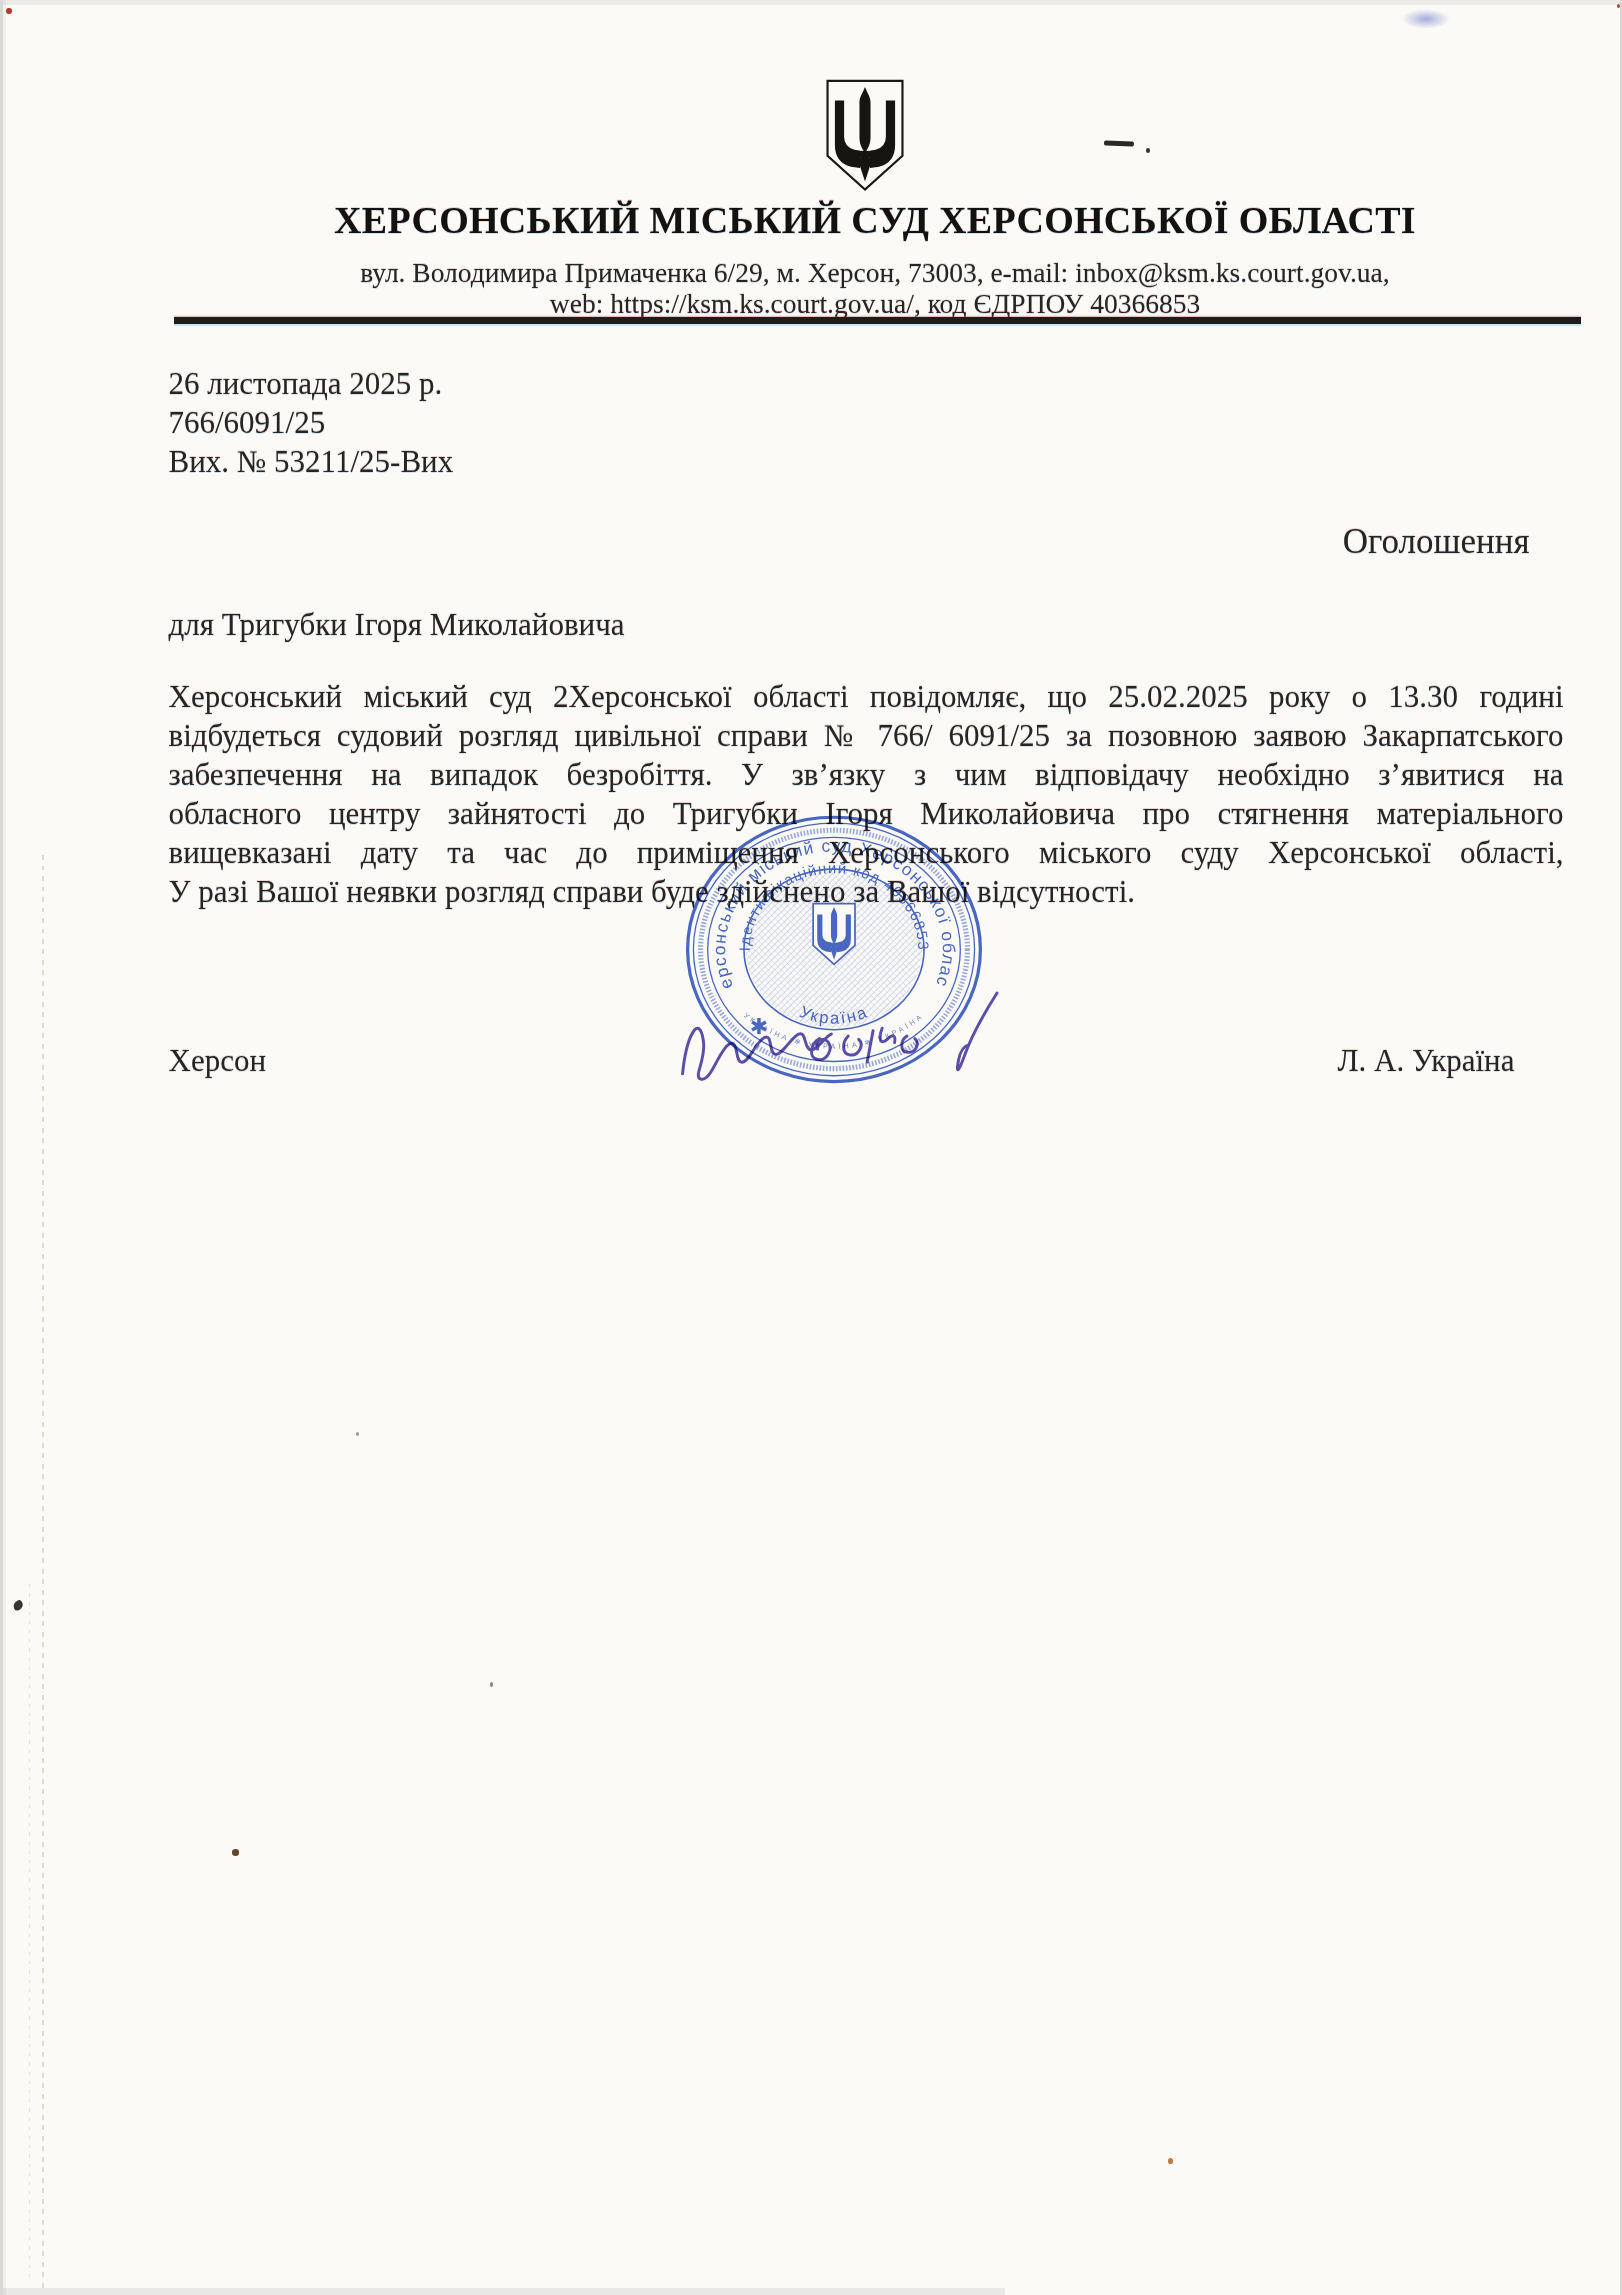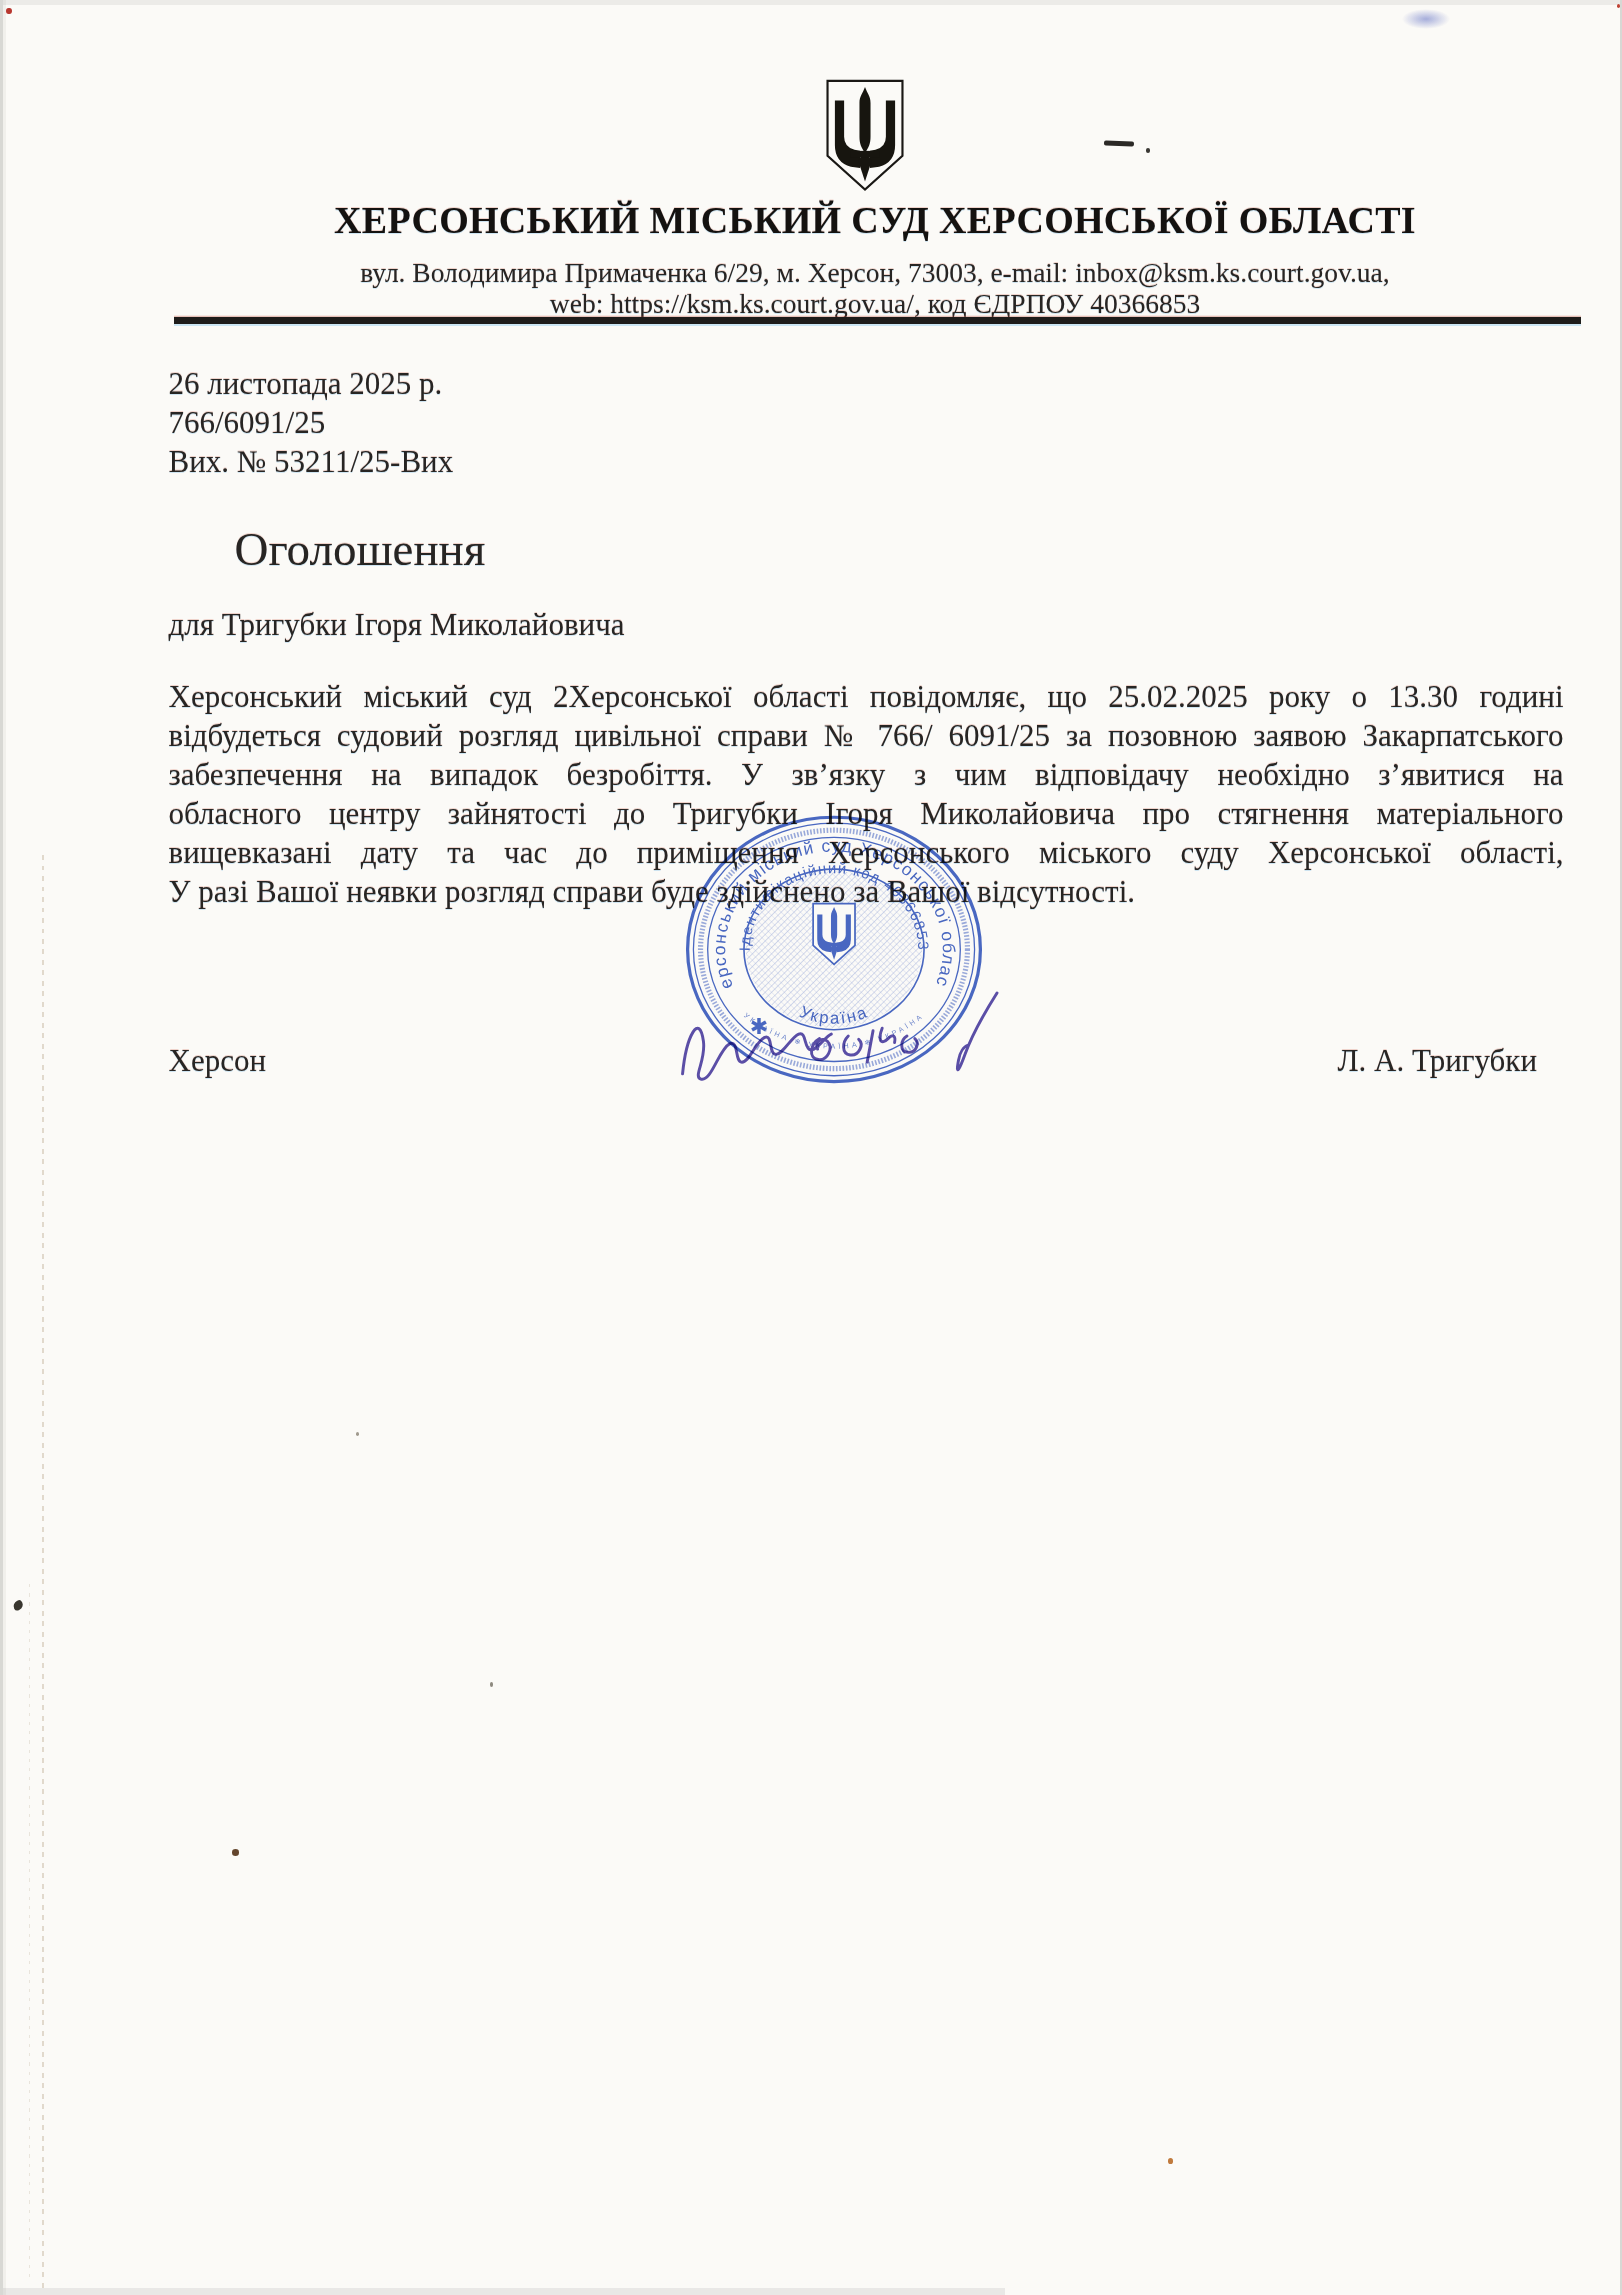--- a/index.html
+++ b/index.html
@@ -31,21 +31,21 @@
   }
   .addr{position:absolute;left:218px;width:1309px;text-align:center;font-size:27.5px;white-space:nowrap;}
   .addr1{top:257px;}
   .addr2{top:288px;}
   .rule{
     position:absolute;left:171px;top:317px;width:1407px;height:6.5px;background:var(--rule-color);
     box-shadow:0 -1.3px 0 rgba(185,60,40,.30), 0 2px 0 rgba(80,175,235,.28);
   }
 
   .meta-block{position:absolute;left:166px;top:364px;font-size:31px;line-height:39px;}
-  .doc-title{position:absolute;left:232px;top:522px;width:1309px;text-align:left;font-size:47px;}
+  .doc-title{position:absolute;left:218px;top:522px;width:1309px;text-align:right;font-size:35px;}
   .addressee{position:absolute;left:166px;top:607px;font-size:31px;}
 
   .body-block{position:absolute;left:166px;top:677px;width:1395px;font-size:31px;line-height:39px;}
   .body-line{height:39px;white-space:nowrap;}
   .body-line.just{text-align:justify;text-align-last:justify;white-space:normal;overflow:hidden;}
 
   .sig-role{position:absolute;left:166px;top:1043px;font-size:31px;}
   .sig-name{position:absolute;left:1335px;top:1043px;font-size:31px;white-space:nowrap;}
 
   .stamp{position:absolute;left:682px;top:814px;width:298px;height:276px;mix-blend-mode:multiply;opacity:.92;}
@@ -110,21 +110,21 @@
   <div class="body-block scan-text">
     <div class="body-line just">Херсонський міський суд 2Херсонської області повідомляє, що 25.02.2025 року о 13.30 годині</div>
     <div class="body-line just">відбудеться судовий розгляд цивільної справи № 766/ 6091/25 за позовною заявою Закарпатського</div>
     <div class="body-line just">забезпечення на випадок безробіття. У зв’язку з чим відповідачу необхідно з’явитися на</div>
     <div class="body-line just">обласного центру зайнятості до Тригубки Ігоря Миколайовича про стягнення матеріального</div>
     <div class="body-line just">вищевказані дату та час до приміщення Херсонського міського суду Херсонської області,</div>
     <div class="body-line">У разі Вашої неявки розгляд справи буде здійснено за Вашої відсутності.</div>
   </div>
 
   <div class="sig-role scan-text">Херсон</div>
-  <div class="sig-name scan-text">Л. А. Тригубки</div>
+  <div class="sig-name scan-text">Л. А. Україна</div>
 
   <svg class="stamp" viewBox="0 0 460 422" aria-hidden="true">
     <defs>
       <pattern id="hatch" width="7" height="7" patternUnits="userSpaceOnUse" patternTransform="rotate(45)">
         <line x1="0" y1="0" x2="0" y2="7" stroke="var(--stamp-color)" stroke-width="1.4"></line>
         <line x1="0" y1="0" x2="7" y2="0" stroke="var(--stamp-color)" stroke-width="0.7"></line>
       </pattern>
       <path id="arc-outer-text" d="M 72,258 A 168,151 0 1 1 388,258" fill="none"></path>
       <path id="arc-inner-text" d="M 121,270 A 130,117 0 1 1 339,270" fill="none"></path>
       <path id="arc-country" d="M 148,292 A 118,106 0 0 0 312,292" fill="none"></path>

